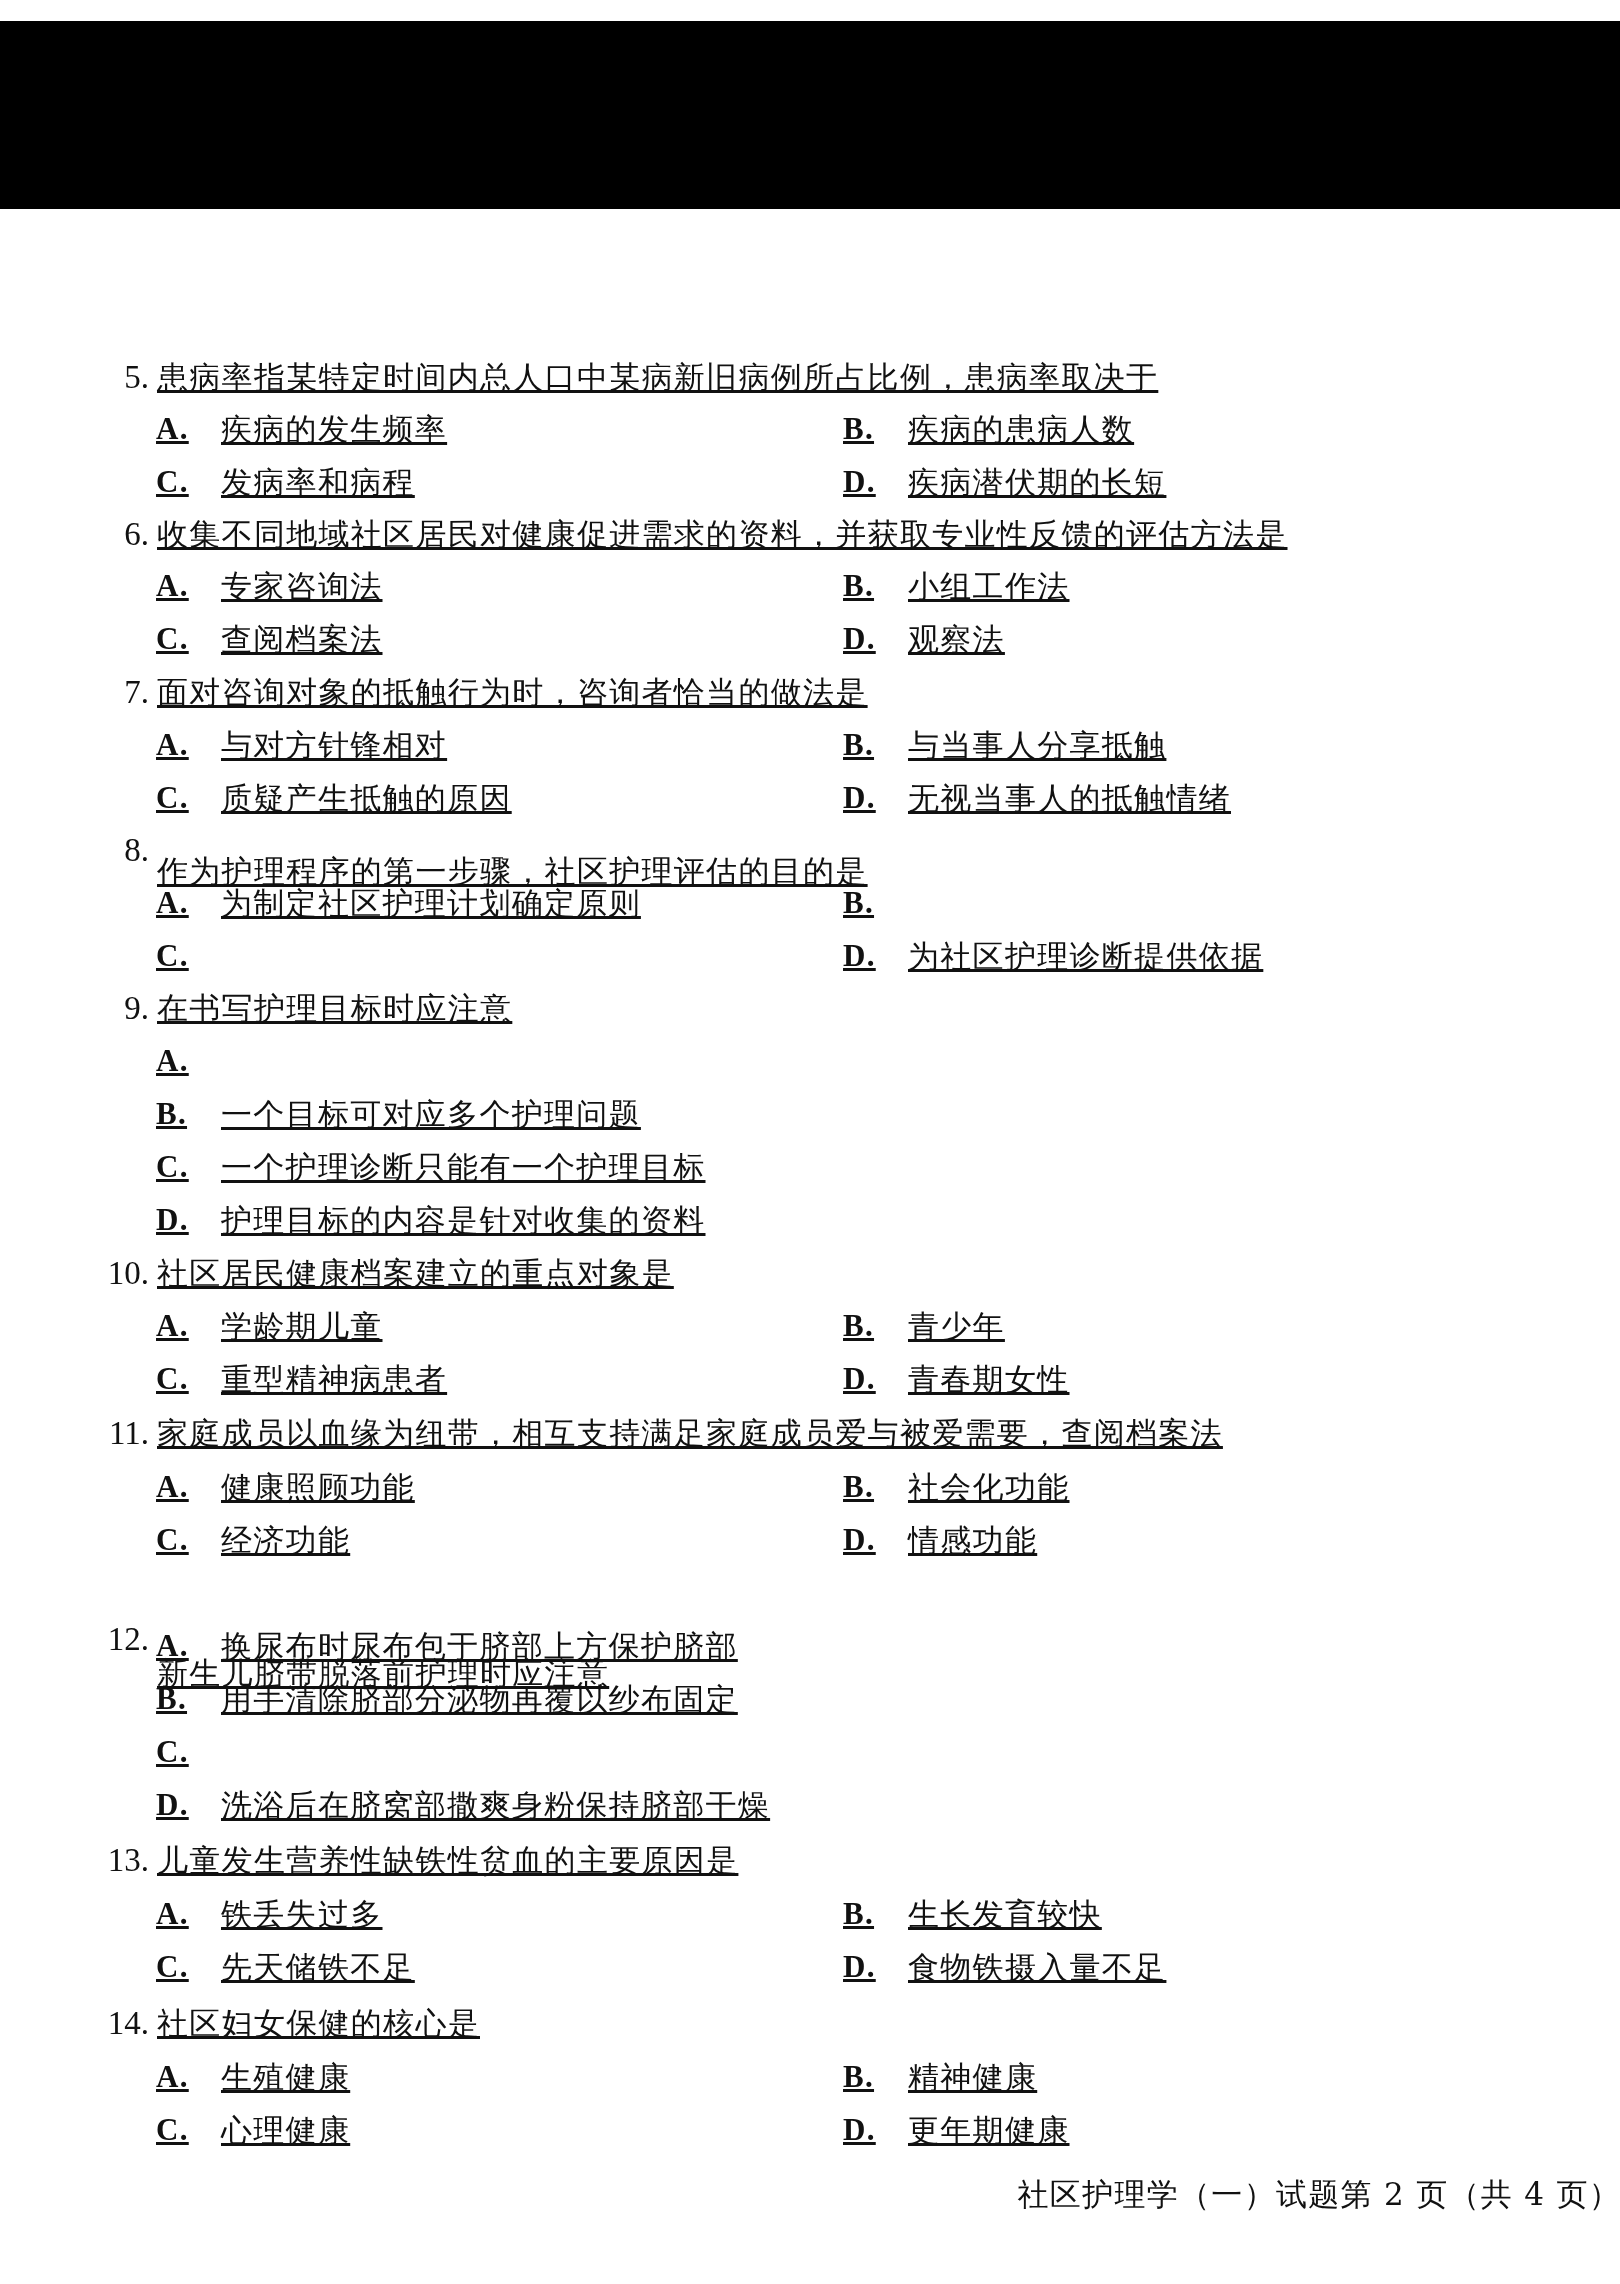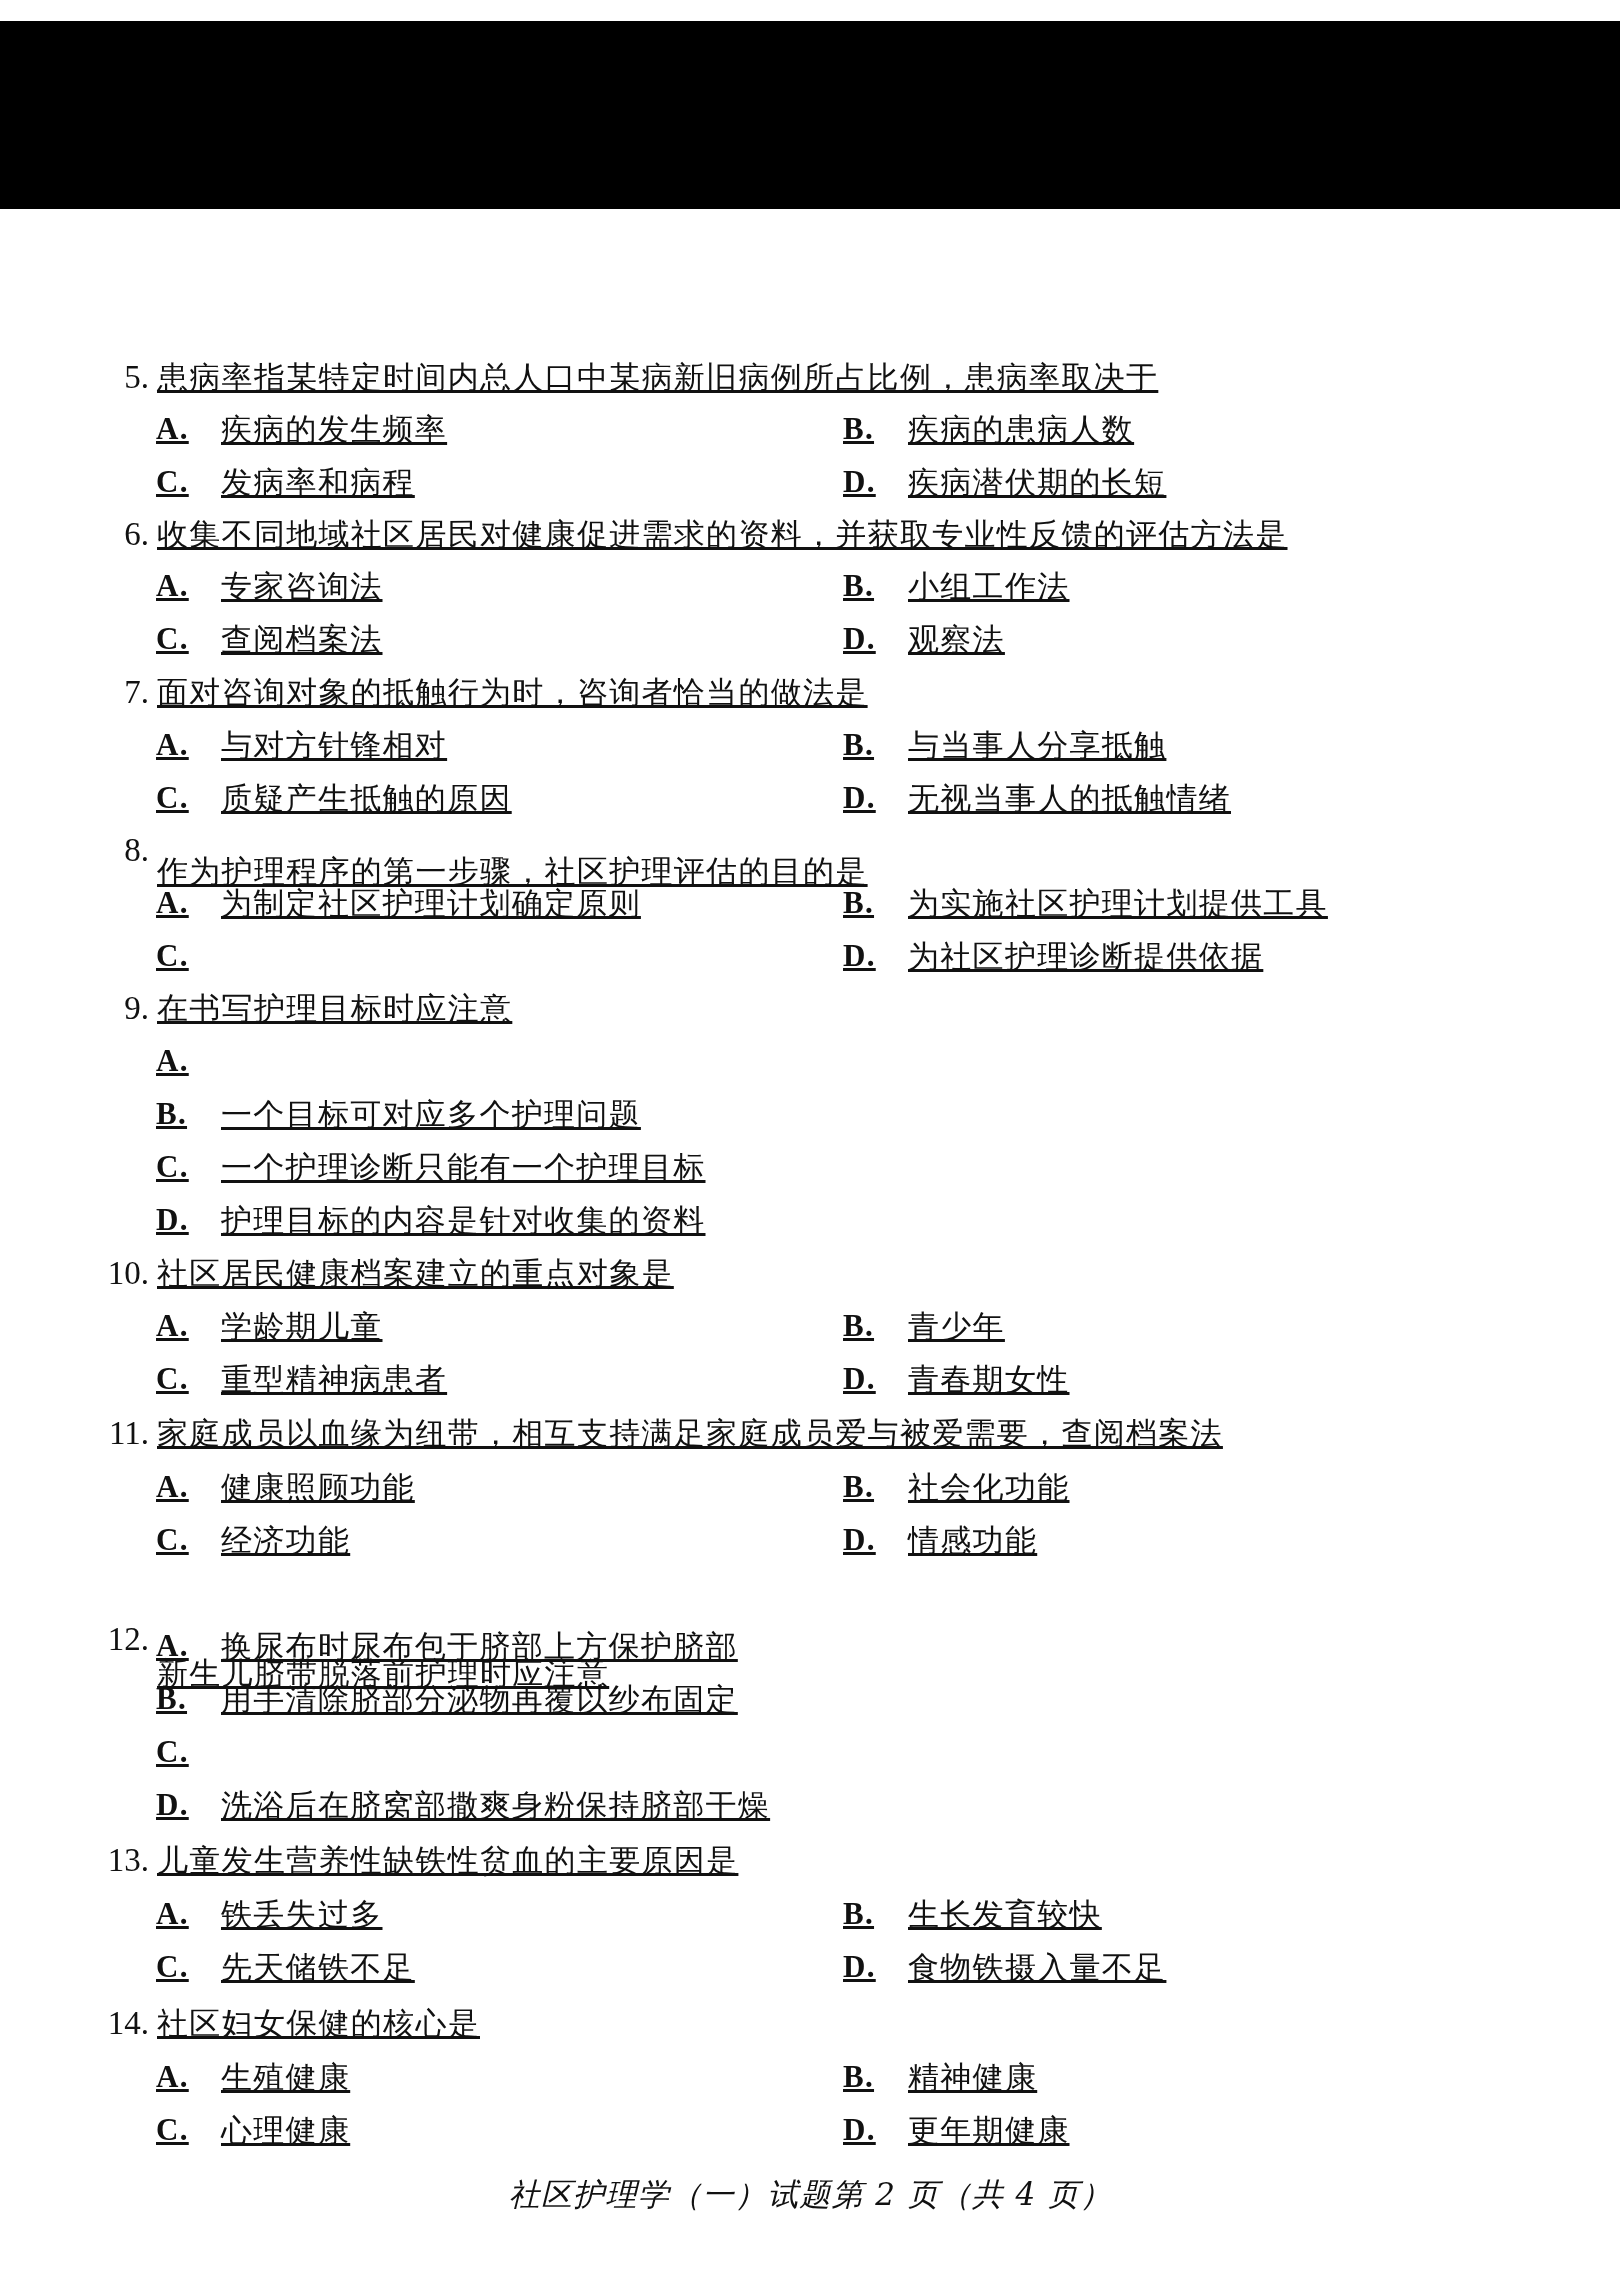--- a/index.html
+++ b/index.html
@@ -28,22 +28,22 @@
   }
   .q-text { left: 157px; }
   .opt { display: flex; }
   .opt .lbl {
     font-family: "Liberation Serif", serif; font-weight: bold; font-size: 31px;
     width: 65px; display: inline-block;
   }
   .opt-left { left: 156px; }
   .opt-right { left: 843px; }
   .footer {
-    position: absolute; top: 2171px; left: 0; width: 1621px; text-align: center;
-    font-size: 31px; height: 46px; line-height: 46px; letter-spacing: 1.3px; font-style: italic;
+    position: absolute; top: 2171px; left: 0; width: 1621px; text-align: right;
+    font-size: 31px; height: 46px; line-height: 46px; letter-spacing: 1.3px;
   }
 </style>
 </head>
 <body>
 
 <div class="redaction-bar"></div>
 
 <div class="content">
 
   <div class="question">
@@ -111,21 +111,20 @@
 
   <div class="question">
     <div class="q-num" style="top:827px">8.</div>
     <div class="line q-text" style="top:848px">作为护理程序的第一步骤，社区护理评估的目的是</div>
     <div class="line opt opt-left" style="top:880px">
         <span class="lbl">A.</span>
         <span>为制定社区护理计划确定原则</span>
       </div>
     <div class="line opt opt-right" style="top:880px">
         <span class="lbl">B.</span>
-        <span>为实施社区护理计划提供工具</span>
       </div>
     <div class="line opt opt-left" style="top:933px">
         <span class="lbl">C.</span>
       </div>
     <div class="line opt opt-right" style="top:933px">
         <span class="lbl">D.</span>
         <span>为社区护理诊断提供依据</span>
       </div>
   </div>
 

